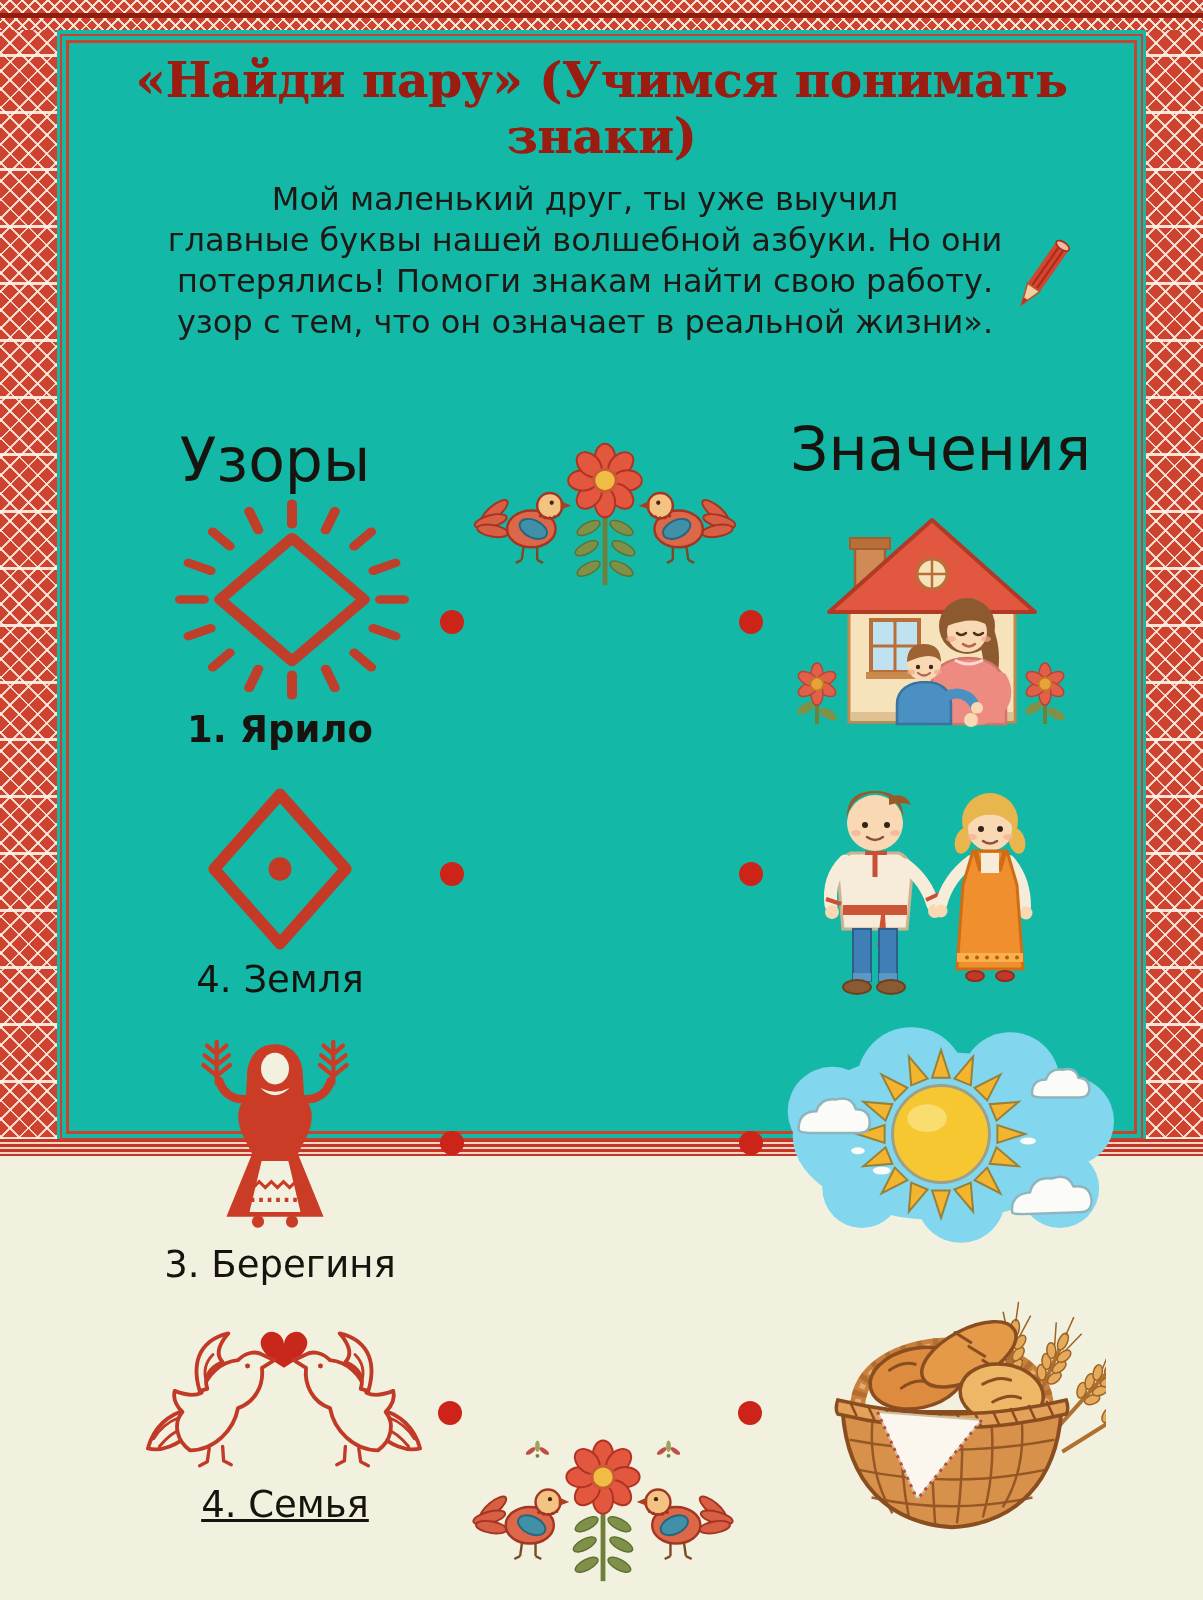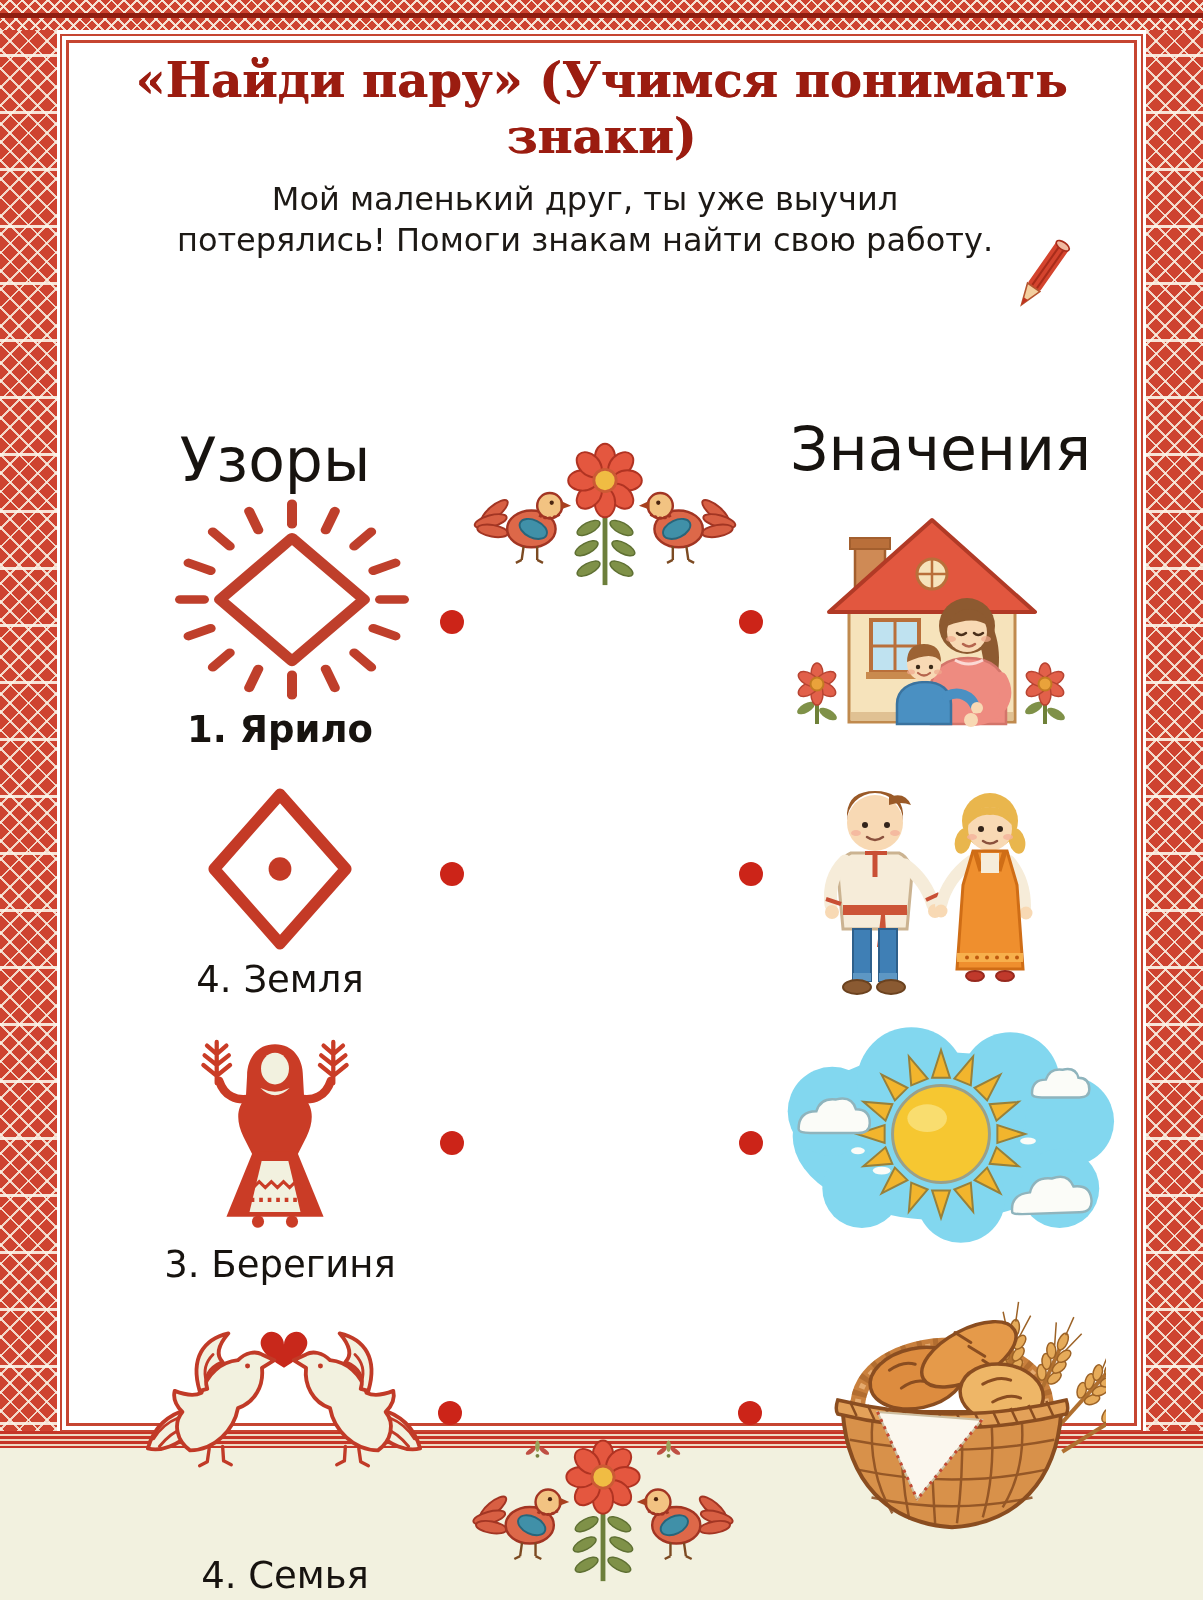--- a/index.html
+++ b/index.html
@@ -1,18 +1,18 @@
 <!DOCTYPE html>
 <html><head>
 <meta charset="utf-8">
 <style>
   * { margin:0; padding:0; box-sizing:border-box; }
   html,body { width:1203px; height:1600px; }
   body { font-family:"DejaVu Sans", sans-serif; background:#f2f1df; overflow:hidden; }
-  .canvas { position:relative; width:1203px; height:1448px; background:#ffffff; }
+  .canvas { position:relative; width:1203px; height:1156px; background:#14b8a6; }
 
   
   .strip { position:absolute; background-color:#ce4330;
     background-image:
       repeating-linear-gradient(45deg,  rgba(249,240,226,.85) 0 2px, transparent 2px 13px),
       repeating-linear-gradient(-45deg, rgba(249,240,226,.85) 0 2px, transparent 2px 13px),
       repeating-linear-gradient(45deg,  rgba(164,30,17,.35) 3px 4px, transparent 4px 13px),
       repeating-linear-gradient(-45deg, rgba(164,30,17,.35) 3px 4px, transparent 4px 13px);
   }
   .strip-left  { left:0; top:0; bottom:0; width:57px;
@@ -43,21 +43,21 @@
       color:#9b1c10; letter-spacing:0px; text-shadow:0.6px 0 #9b1c10; }
   .instructions { position:absolute; left:85px; width:1000px; top:179px; text-align:center;
       font-size:32px; line-height:41px; color:#1d1915; }
   .hdr { position:absolute; font-size:60px; color:#17130f; text-align:center; }
   .hdr-left  { left:150px; width:250px; top:425px; }
   .hdr-right { left:790px; width:240px; top:414px; }
   .sym-label { position:absolute; font-size:37px; color:#17130f; text-align:center; }
   .lbl-1 { left:150px; width:260px; top:708px;font-weight:bold; }
   .lbl-2 { left:150px; width:260px; top:958px; }
   .lbl-3 { left:130px; width:300px; top:1243px; }
-  .lbl-4 { left:140px; width:290px; top:1554px; }
+  .lbl-4 { left:140px; width:290px; top:1483px;text-decoration:underline; }
 
   .abs { position:absolute; }
   .dot { position:absolute; width:24px; height:24px; border-radius:50%; background:#cc2418; }
   .pencil-wrap { position:absolute; left:1028px; top:232px; width:86px; height:100px; }
   .pencil-wrap svg { transform:rotate(35deg); transform-origin:50% 50%; }
 </style>
 </head>
 <body>
 
 <div class="canvas">
@@ -151,21 +151,23 @@
   <div class="strip strip-right"></div>
   <div class="strip strip-top"></div>
   <div class="top-rule"></div>
   <div class="strip-bottom"></div>
   <div class="panel"></div>
 
   <div class="title">«Найди пару» (Учимся понимать знаки)</div>
 
   <div class="instructions">
     <div>Мой маленький друг, ты уже выучил</div>
+    <div>главные буквы нашей волшебной азбуки. Но они</div>
     <div>потерялись! Помоги знакам найти свою работу.</div>
+    <div>узор с тем, что он означает в реальной жизни».</div>
   </div>
 
   <div class="pencil-wrap">
     <svg viewBox="0 0 24 66" width="30" height="84">
       <rect x="6" y="5" width="12" height="41" rx="2" fill="#d4442e"></rect>
       <line x1="10" y1="6" x2="10" y2="45" stroke="#a82c1a" stroke-width="1.6"></line>
       <line x1="14.5" y1="6" x2="14.5" y2="45" stroke="#a82c1a" stroke-width="1.6"></line>
       <ellipse cx="12" cy="5.5" rx="6" ry="3" fill="#f0b9a0" stroke="#a82c1a" stroke-width="1.3"></ellipse>
       <polygon points="6,46 18,46 12,63" fill="#f3cf9f" stroke="#b5542f" stroke-width="1.3"></polygon>
       <polygon points="10,57 14,57 12,63" fill="#c0321f"></polygon>

